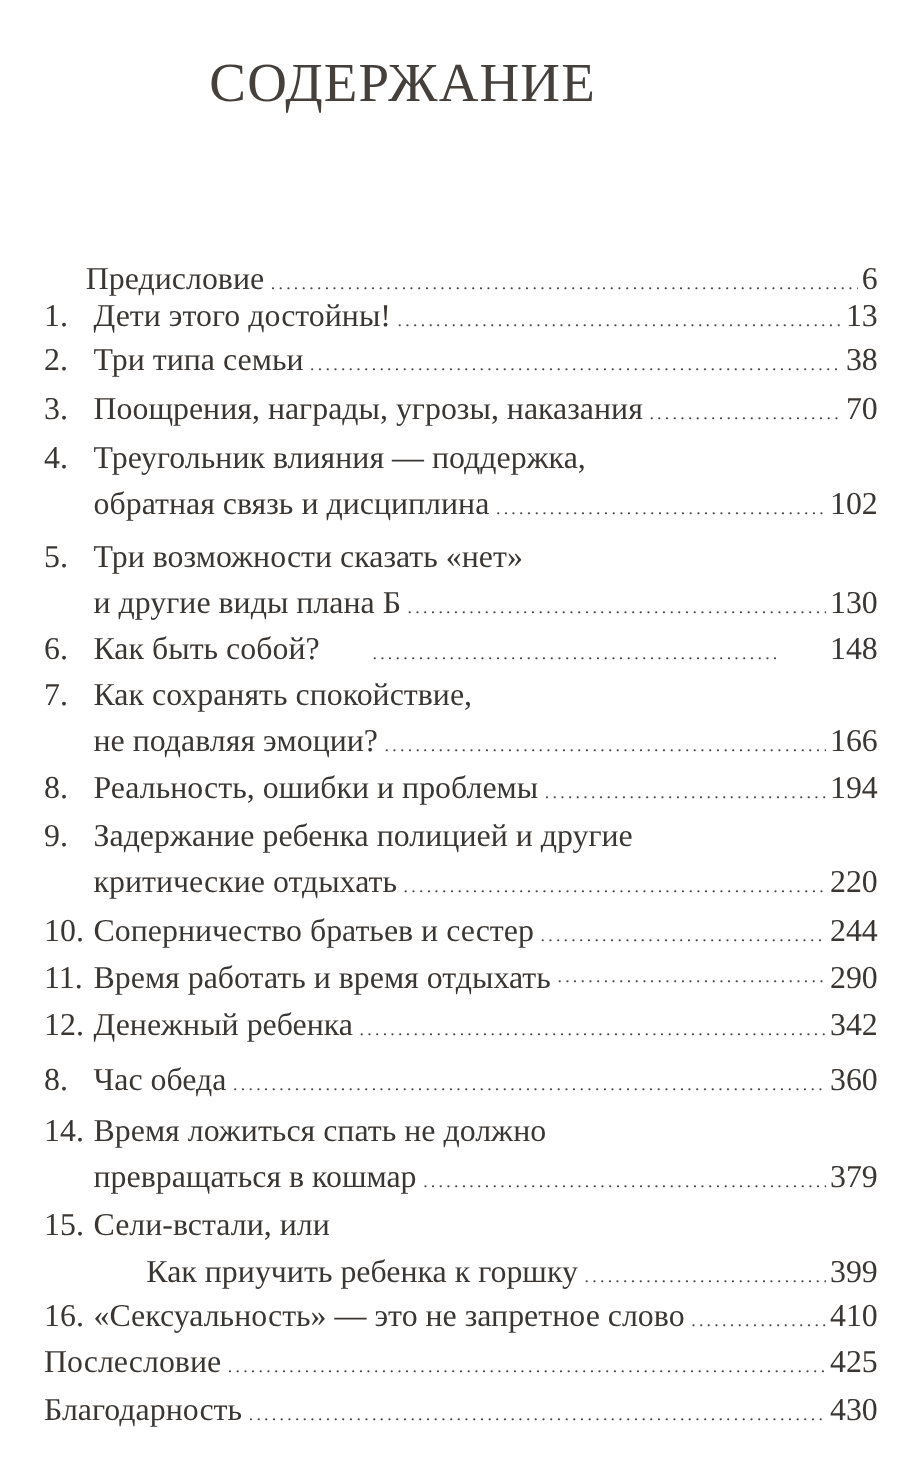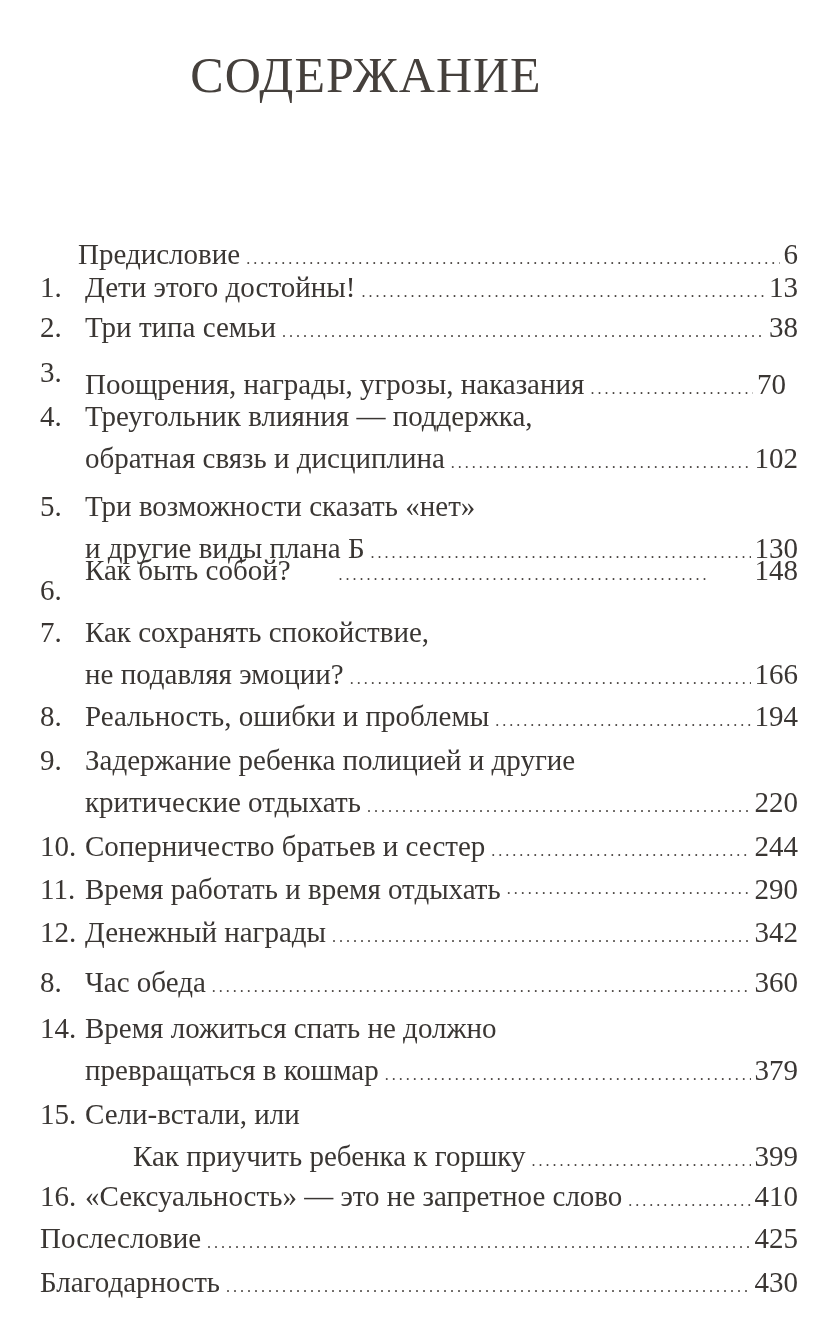--- a/index.html
+++ b/index.html
@@ -48,21 +48,21 @@
       <span class="dots"></span>
       <span class="page">13</span>
     </div>
     <span class="num" style="top: 307px; left: 40px;">2.</span>
     <div class="line" style="top: 307px; left: 85px; right: 30px;">
       <span class="text">Три типа семьи</span>
       <span class="dots"></span>
       <span class="page">38</span>
     </div>
     <span class="num" style="top: 352px; left: 40px;">3.</span>
-    <div class="line" style="top: 352px; left: 85px; right: 42px; margin-top: 12px;">
+    <div class="line" style="top: 352px; left: 85px; right: 30px;">
       <span class="text">Поощрения, награды, угрозы, наказания</span>
       <span class="dots"></span>
       <span class="page">70</span>
     </div>
     <span class="num" style="top: 396px; left: 40px;">4.</span>
     <div class="line" style="top: 396px; left: 85px; right: 30px;">
       <span class="text">Треугольник влияния — поддержка,</span>
     </div>
     <div class="line" style="top: 438px; left: 85px; right: 30px;">
       <span class="text">обратная связь и дисциплина</span>
@@ -72,21 +72,21 @@
     <span class="num" style="top: 486px; left: 40px;">5.</span>
     <div class="line" style="top: 486px; left: 85px; right: 30px;">
       <span class="text">Три возможности сказать «нет»</span>
     </div>
     <div class="line" style="top: 528px; left: 85px; right: 30px;">
       <span class="text">и другие виды плана Б</span>
       <span class="dots"></span>
       <span class="page">130</span>
     </div>
     <span class="num" style="top: 570px; left: 40px;">6.</span>
-    <div class="line" style="top: 550px; left: 85px; right: 30px; gap: 42px;">
+    <div class="line" style="top: 570px; left: 85px; right: 30px; gap: 42px;">
       <span class="text">Как быть собой?</span>
       <span class="dots"></span>
       <span class="page">148</span>
     </div>
     <span class="num" style="top: 612px; left: 40px;">7.</span>
     <div class="line" style="top: 612px; left: 85px; right: 30px;">
       <span class="text">Как сохранять спокойствие,</span>
     </div>
     <div class="line" style="top: 654px; left: 85px; right: 30px;">
       <span class="text">не подавляя эмоции?</span>
@@ -115,21 +115,21 @@
       <span class="page">244</span>
     </div>
     <span class="num" style="top: 869px; left: 40px;">11.</span>
     <div class="line" style="top: 869px; left: 85px; right: 30px; align-items: flex-end;">
       <span class="text">Время работать и время отдыхать</span>
       <span class="dots"></span>
       <span class="page">290</span>
     </div>
     <span class="num" style="top: 912px; left: 40px;">12.</span>
     <div class="line" style="top: 912px; left: 85px; right: 30px;">
-      <span class="text">Денежный награды</span>
+      <span class="text">Денежный ребенка</span>
       <span class="dots"></span>
       <span class="page">342</span>
     </div>
     <span class="num" style="top: 962px; left: 40px;">8.</span>
     <div class="line" style="top: 962px; left: 85px; right: 30px;">
       <span class="text">Час обеда</span>
       <span class="dots"></span>
       <span class="page">360</span>
     </div>
     <span class="num" style="top: 1008px; left: 40px;">14.</span>

